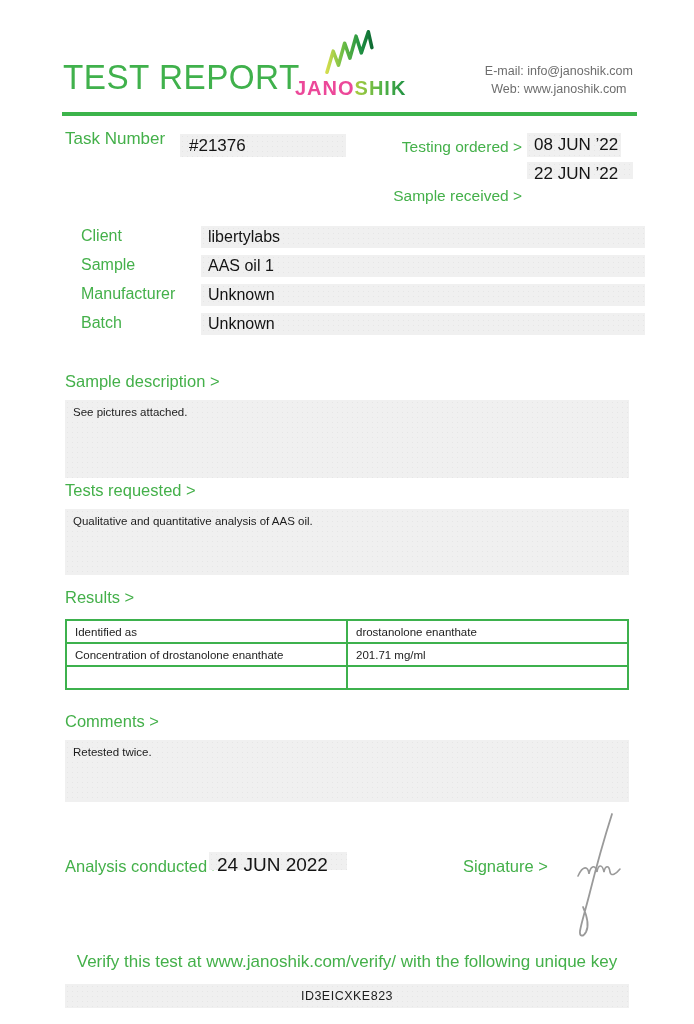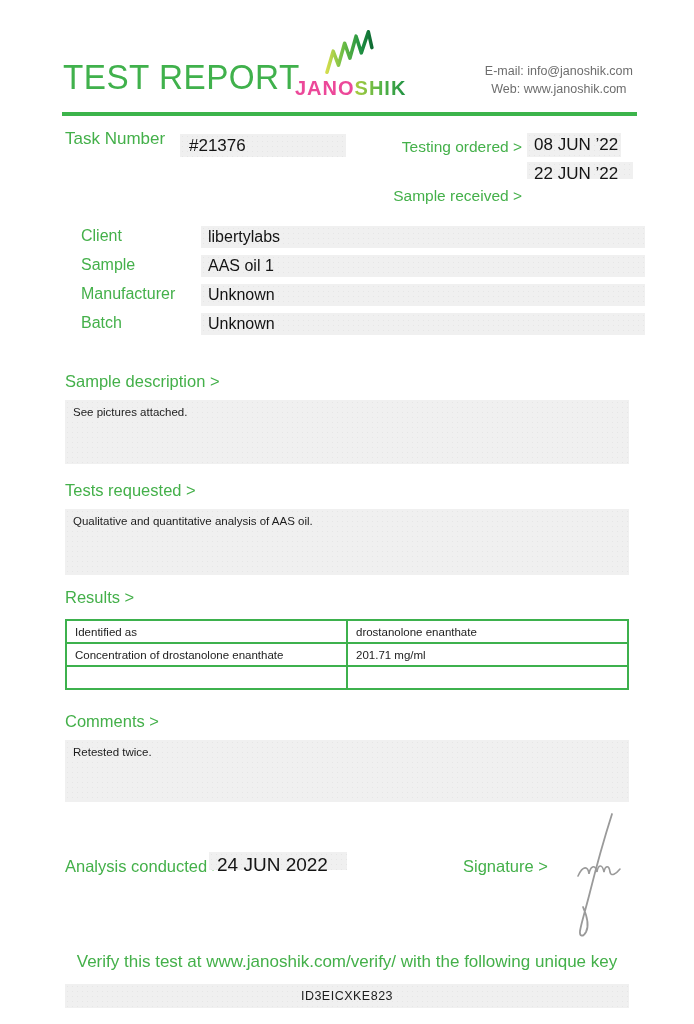--- a/index.html
+++ b/index.html
@@ -128,21 +128,21 @@
   <div class="info-row" style="top:284px;">
     <span class="lbl green-label">Manufacturer</span>
     <span class="val gray-box value-text">Unknown</span>
   </div>
   <div class="info-row" style="top:313px;">
     <span class="lbl green-label">Batch</span>
     <span class="val gray-box value-text">Unknown</span>
   </div>
 
   <div class="section-heading green-label" style="top:372px;">Sample description &gt;</div>
-  <div class="section-box gray-box" style="top:400px;height:64px;">See pictures attached.</div>
+  <div class="section-box gray-box" style="top:400px;height:78px;">See pictures attached.</div>
 
   <div class="section-heading green-label" style="top:481px;">Tests requested &gt;</div>
   <div class="section-box gray-box" style="top:509px;height:66px;">Qualitative and quantitative analysis of AAS oil.</div>
 
   <div class="section-heading green-label" style="top:588px;">Results &gt;</div>
   <table class="results-table">
     <tbody>
       <tr>
         <td class="c1">Identified as</td>
         <td>drostanolone enanthate</td>

